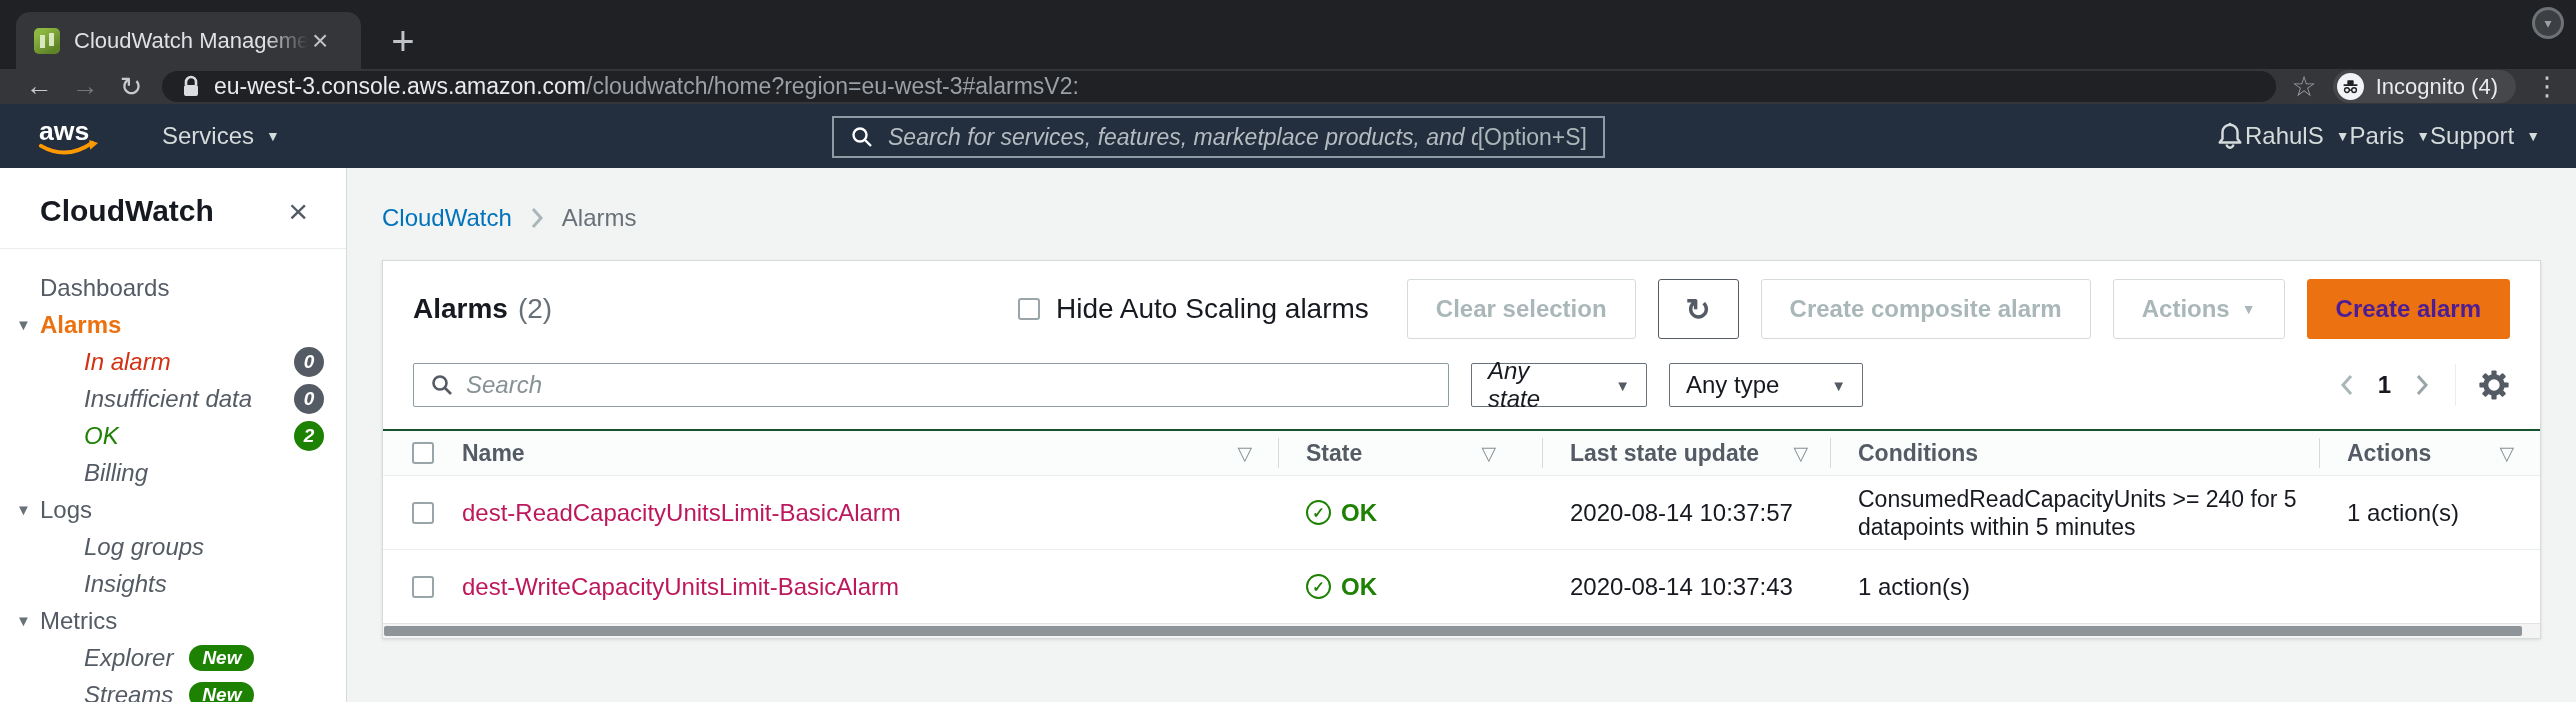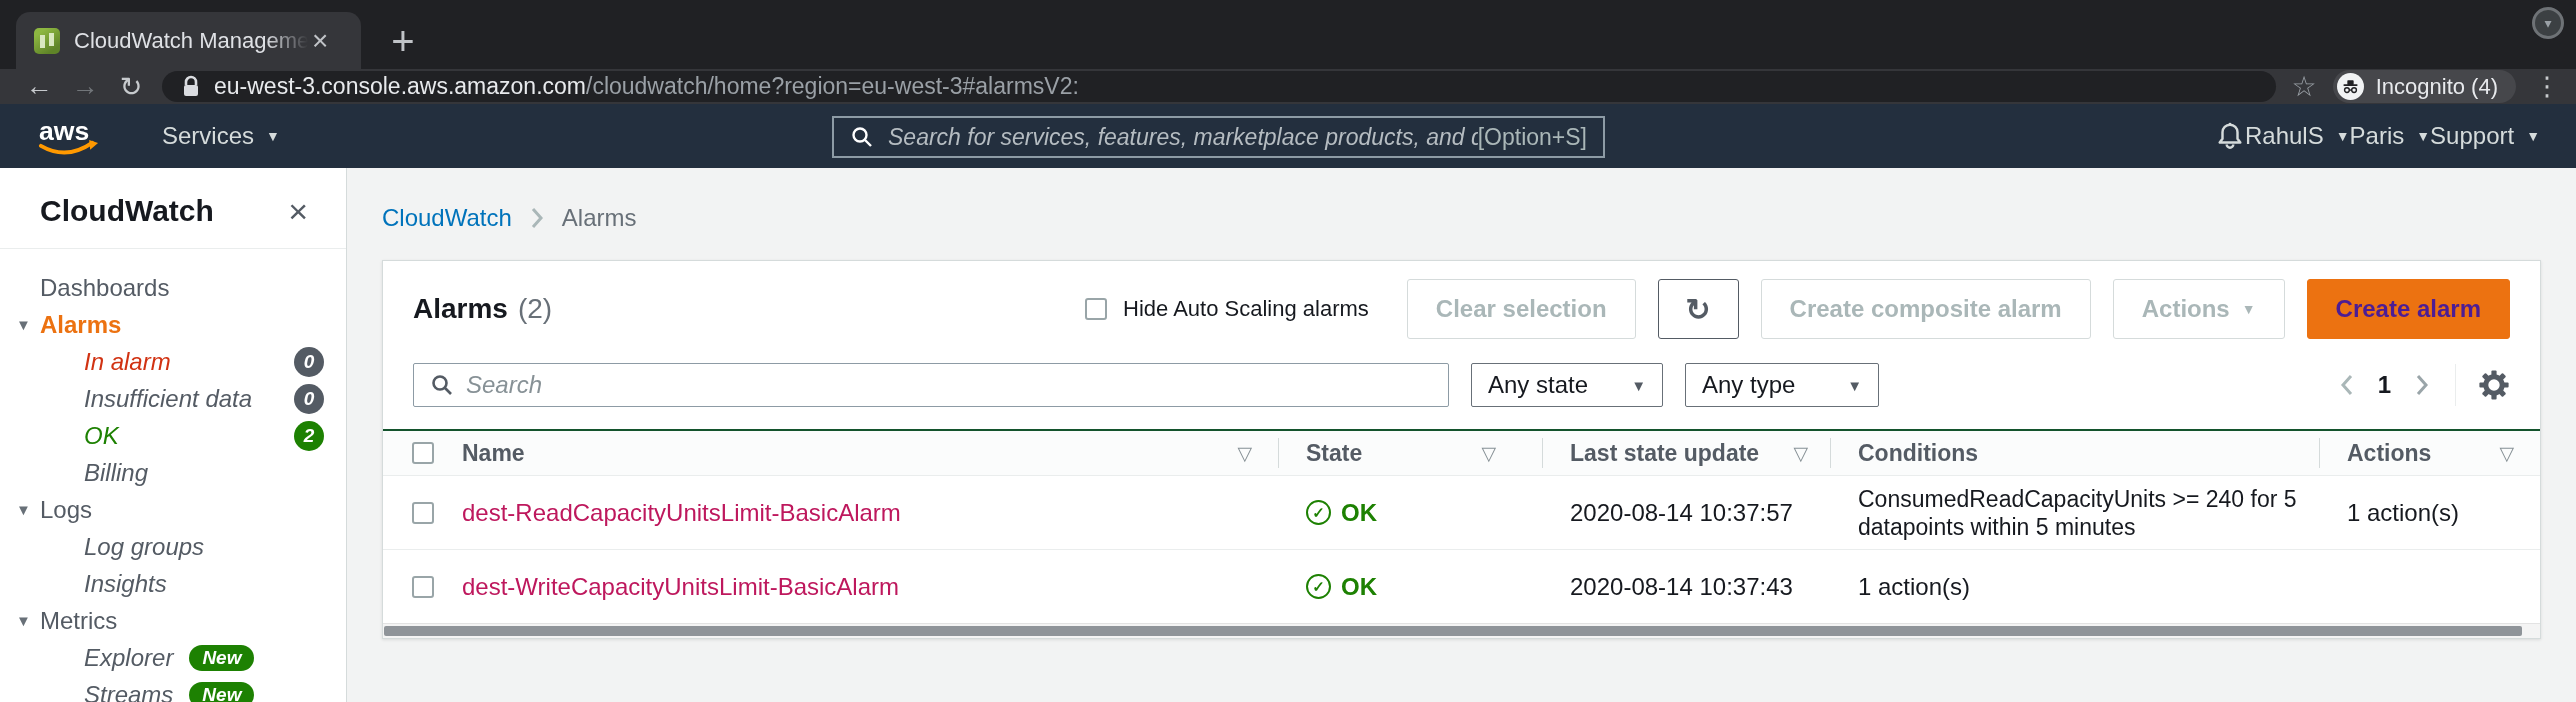--- a/index.html
+++ b/index.html
@@ -78,39 +78,39 @@
   .main { flex:1; padding:0 35px; min-width:0; }
   .breadcrumb { margin-top:36px; display:flex; align-items:center; gap:18px; font-size:24px; }
   .bc-link { color:#0073bb; }
   .bc-cur { color:#687078; }
 
   .panel { margin-top:28px; background:#fff; border:1px solid #d5dbdb; box-shadow:0 1px 3px rgba(0,0,0,.10); }
   .panel-head { display:flex; align-items:center; padding:18px 30px; }
   .panel-title { font-size:28px; font-weight:bold; color:#16191f; }
   .panel-count { font-size:28px; color:#687078; font-weight:normal; margin-left:10px; }
   .head-controls { margin-left:auto; display:flex; align-items:center; gap:22px; }
-  .hide-check { display:flex; align-items:center; gap:16px; font-size:22px; color:#16191f; margin-right:16px; }
+  .hide-check { display:flex; align-items:center; gap:16px; font-size:28px; color:#16191f; margin-right:16px; }
   .checkbox { width:22px; height:22px; border:2px solid #99a5a8; border-radius:3px; background:#fff; flex:0 0 auto; }
   .btn { height:60px; padding:0 28px; display:flex; align-items:center; justify-content:center; gap:12px;
          font-size:24px; font-weight:bold; border-radius:3px; background:#fff; white-space:nowrap; }
   .btn.disabled { border:1px solid #d5dbdb; color:#aab7b8; }
   .btn.normal { border:1px solid #545b64; color:#545b64; }
   .btn.icon-only { width:81px; padding:0; font-size:30px; }
   .btn.primary { background:#ec7211; border:1px solid #ec7211; color:#4c1d95; }
 
   .filter-row { display:flex; align-items:center; padding:6px 30px 22px; gap:22px; }
   .search-box { width:1036px; height:44px; border:1px solid #8d9ba5; border-radius:2px; background:#fff;
                 display:flex; align-items:center; padding:0 16px; }
   .search-box input { flex:1; border:none; outline:none; font-style:italic; font-size:24px; color:#16191f;
                       margin-left:12px; font-family:"Liberation Sans", sans-serif; }
   .search-box input::placeholder { color:#879196; opacity:1; }
   .select { height:44px; border:1px solid #687078; border-radius:2px; background:#fff; display:flex;
             align-items:center; justify-content:space-between; padding:0 16px; font-size:24px; color:#16191f; }
   .select .tri-dark { font-size:15px; color:#545b64; margin-left:36px; }
-  .sel-state { width:192px; } .sel-type { width:194px; }
+  .sel-state { width:176px;font-style:italic; } .sel-type { width:194px; }
   .pagination { margin-left:auto; display:flex; align-items:center; }
   .pg-num { font-size:24px; font-weight:bold; color:#16191f; margin:0 24px; }
   .pg-div { width:1px; height:42px; background:#eaeded; margin:0 22px 0 26px; }
 
   
   .thead { display:flex; align-items:center; height:46px; border-top:2px solid #14532d; background:#fbfcfc;
            font-size:23px; font-weight:bold; color:#545b64; }
   .col-check { width:79px; display:flex; justify-content:center; flex:0 0 auto; }
   .col-name  { width:816px; flex:0 0 auto; display:flex; align-items:center; justify-content:space-between; padding-right:26px; }
   .col-state { width:240px; flex:0 0 auto; display:flex; align-items:center; justify-content:space-between; padding:0 22px 0 28px; }

